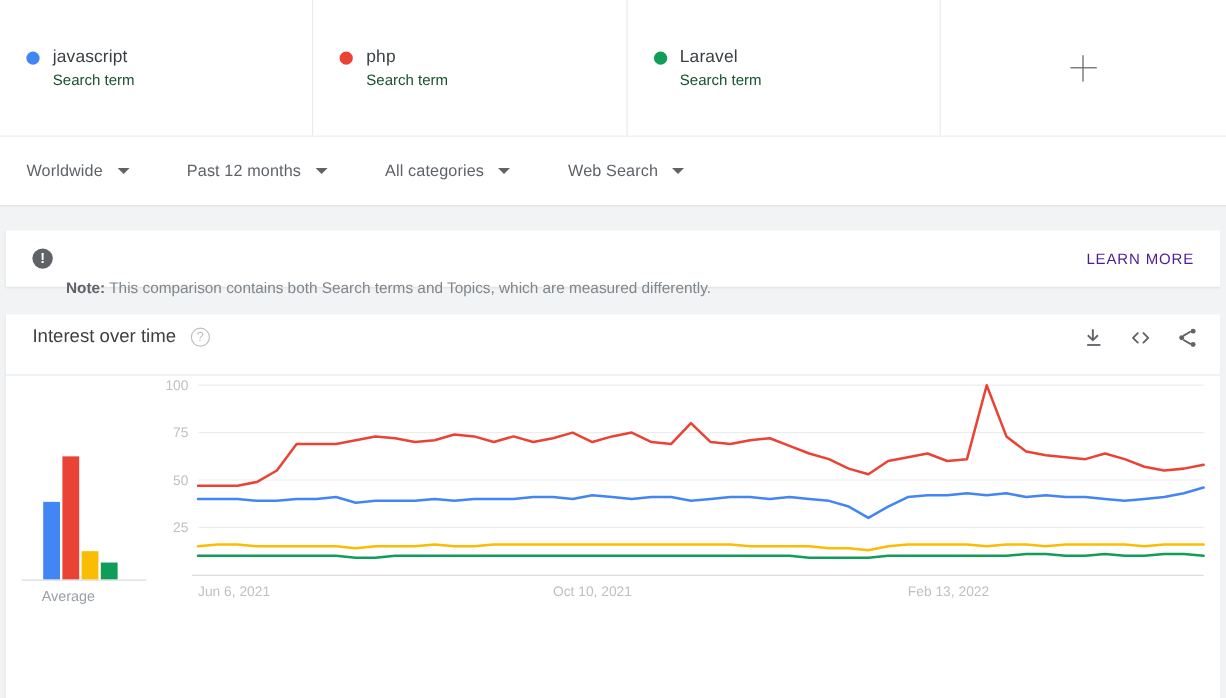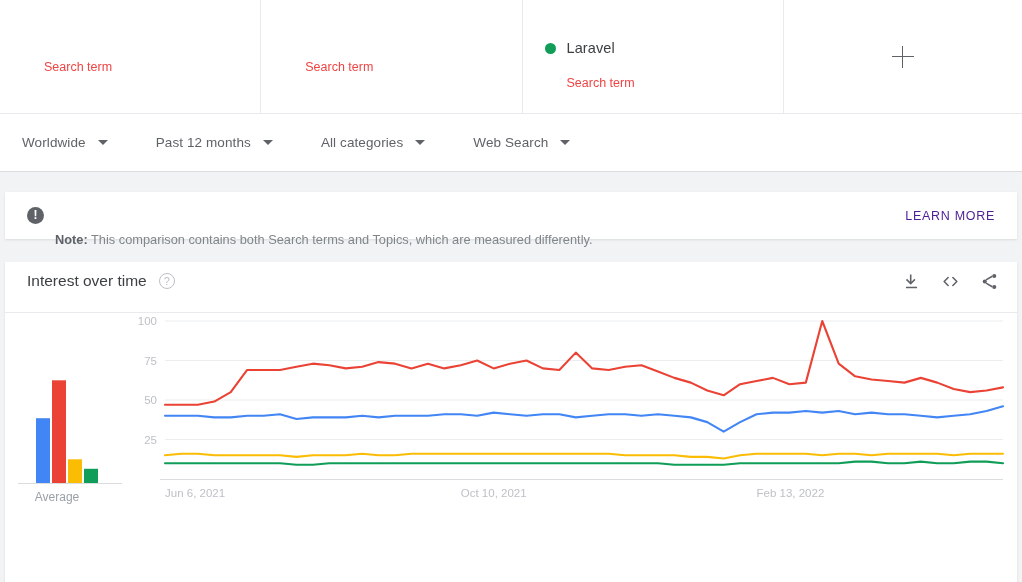--- a/index.html
+++ b/index.html
@@ -31,24 +31,24 @@
   .term-dot {
     width: 11px; height: 11px; border-radius: 50%;
     flex: 0 0 11px;
   }
   .term-name {
     font-size: 14.5px;
     color: #3c4043;
     letter-spacing: .1px;
   }
   .term-type {
-    margin-top: 20px;
+    margin-top: 4px;
     margin-left: 22px;
     font-size: 12.5px;
-    color: #ef4444;
+    color: #14532d;
   }
   .add-cell {
     flex: 1 1 0;
     display: flex;
     align-items: center;
     justify-content: center;
     cursor: pointer;
   }
   .plus {
     position: relative;
@@ -185,23 +185,31 @@
   .axis-label { font-family: "Liberation Sans", sans-serif; font-size: 11.5px; fill: #bdc1c6; }
   .avg-label  { font-family: "Liberation Sans", sans-serif; font-size: 12px;  fill: #9aa0a6; }
 </style>
 </head>
 <body>
 
 <div class="page">
 
   <div class="terms-bar">
     <div class="term-cell">
+      <div class="term-top">
+        <span class="term-dot" style="background: rgb(66, 133, 244);"></span>
+        <span class="term-name">javascript</span>
+      </div>
       <div class="term-type">Search term</div>
     </div>
     <div class="term-cell">
+      <div class="term-top">
+        <span class="term-dot" style="background: rgb(234, 67, 53);"></span>
+        <span class="term-name">php</span>
+      </div>
       <div class="term-type">Search term</div>
     </div>
     <div class="term-cell">
       <div class="term-top">
         <span class="term-dot" style="background: rgb(15, 157, 88);"></span>
         <span class="term-name">Laravel</span>
       </div>
       <div class="term-type">Search term</div>
     </div>
     <div class="add-cell">

